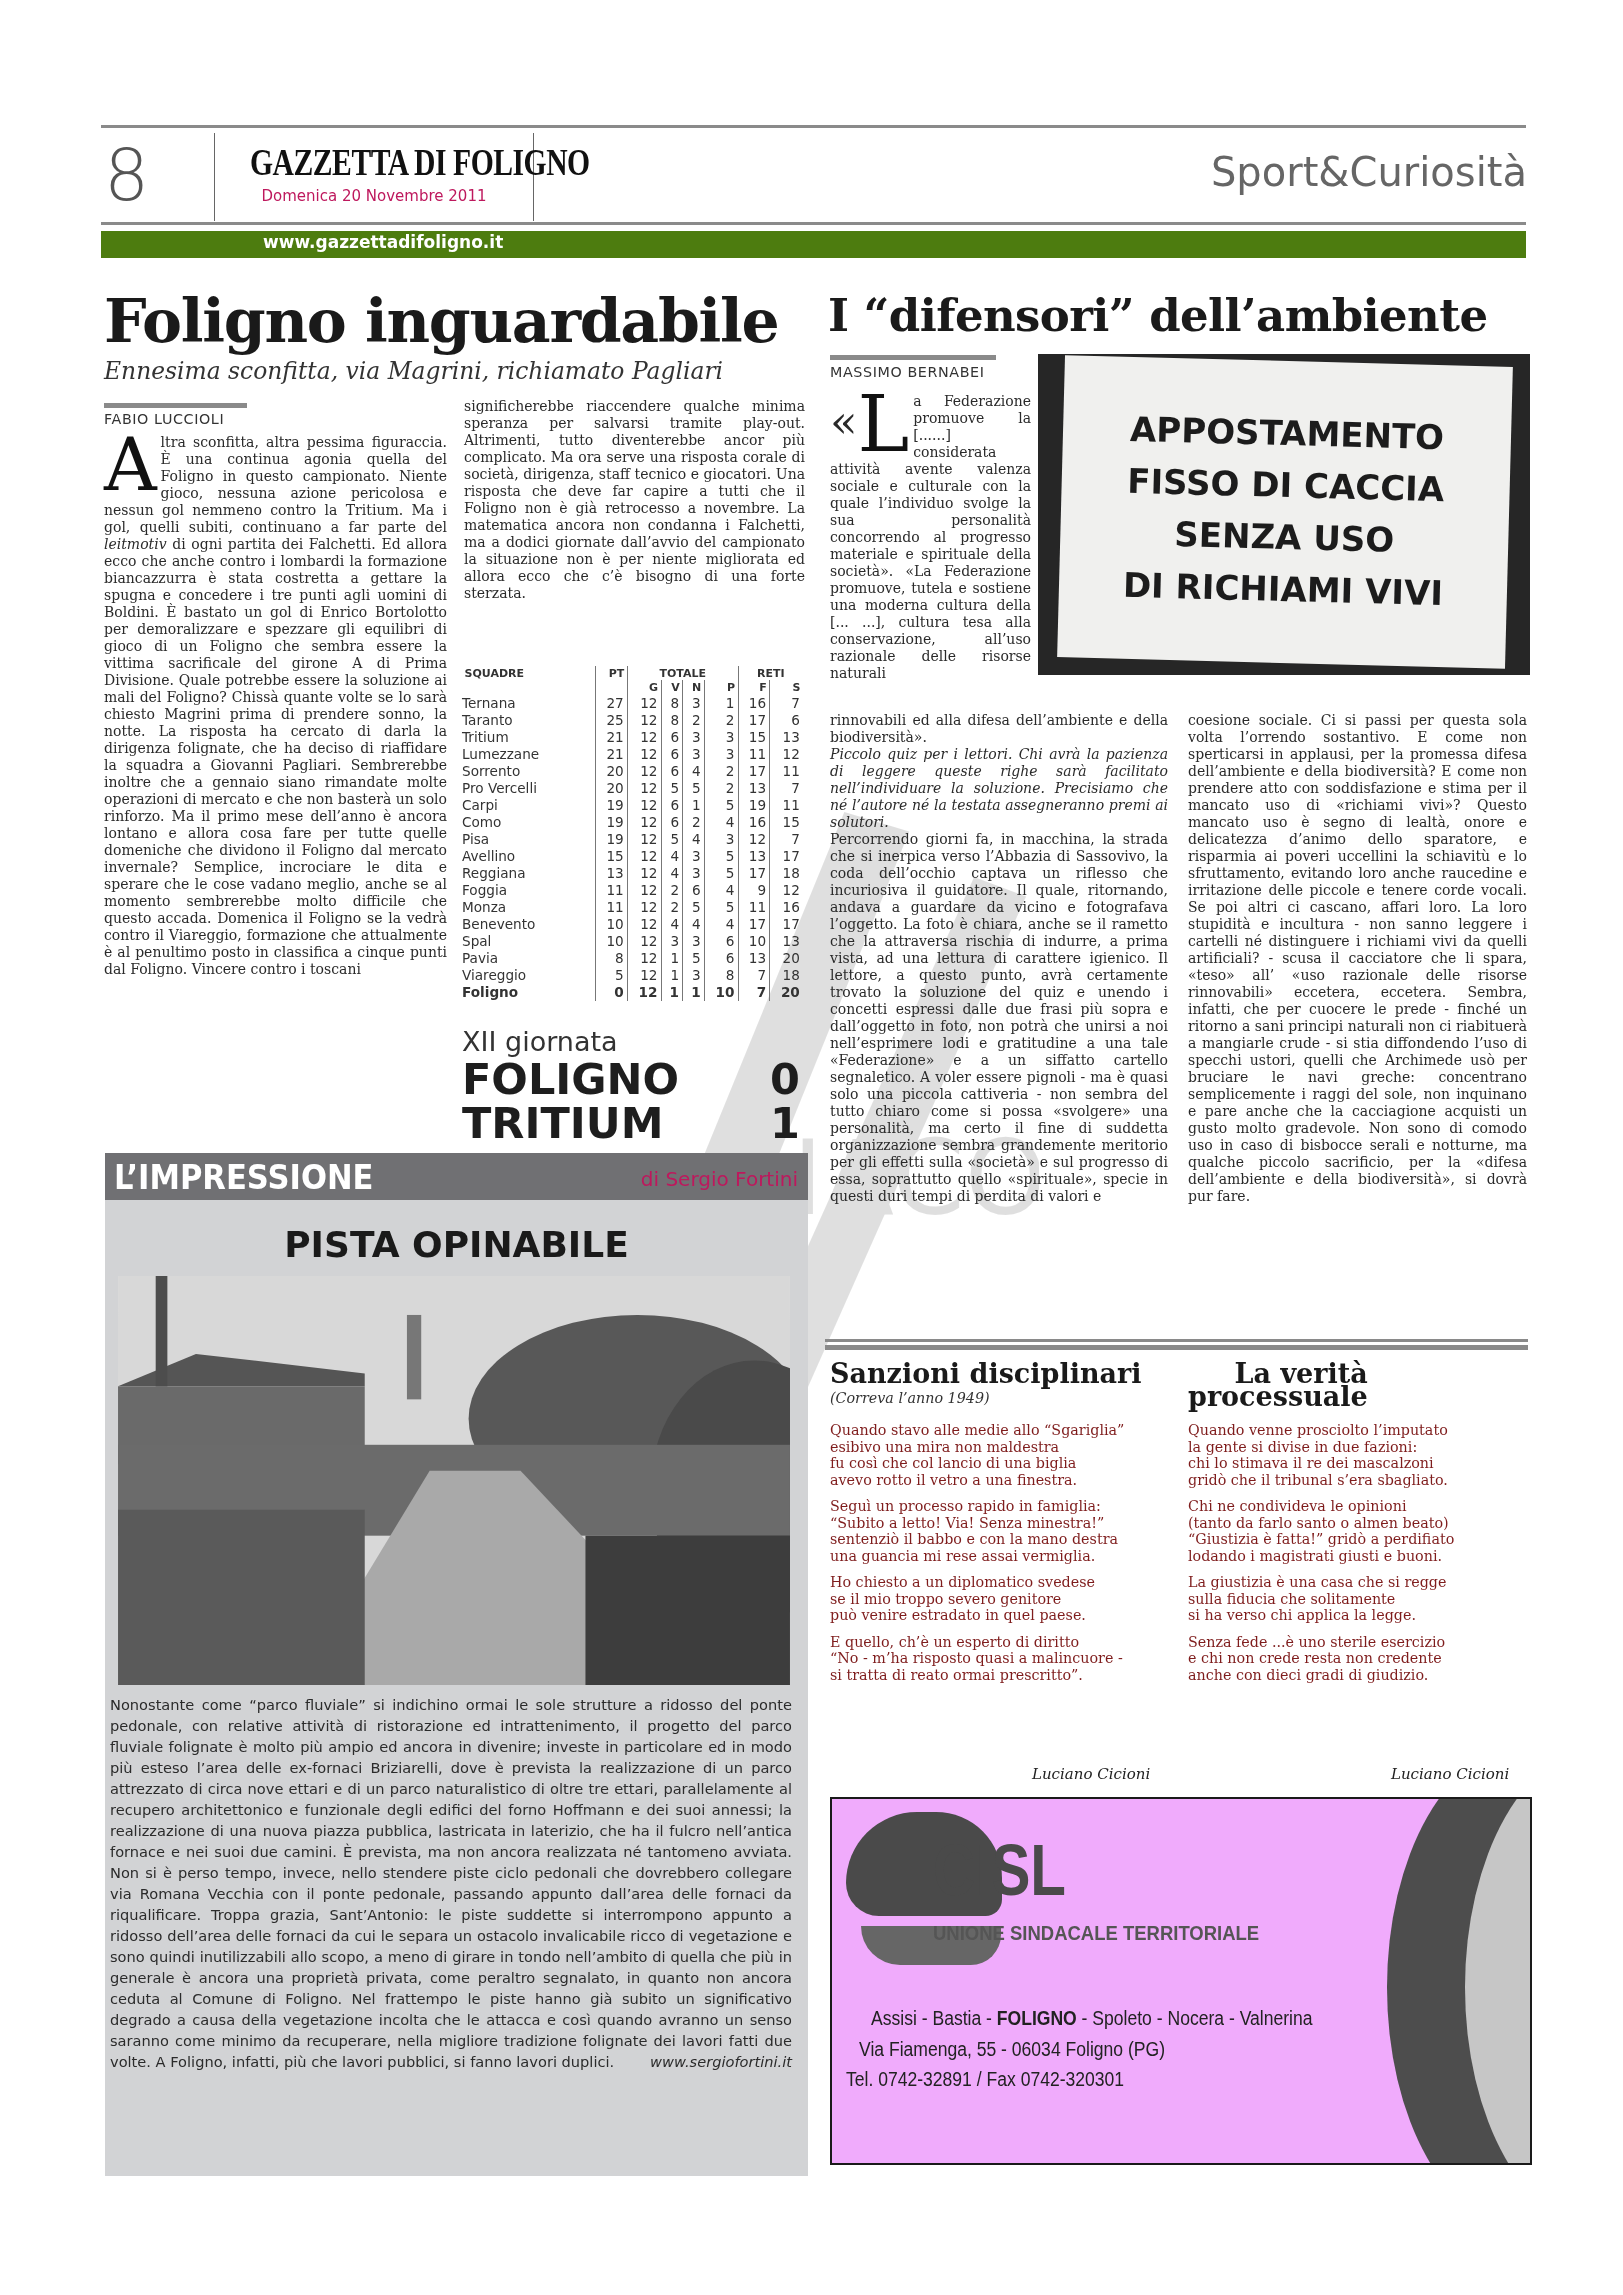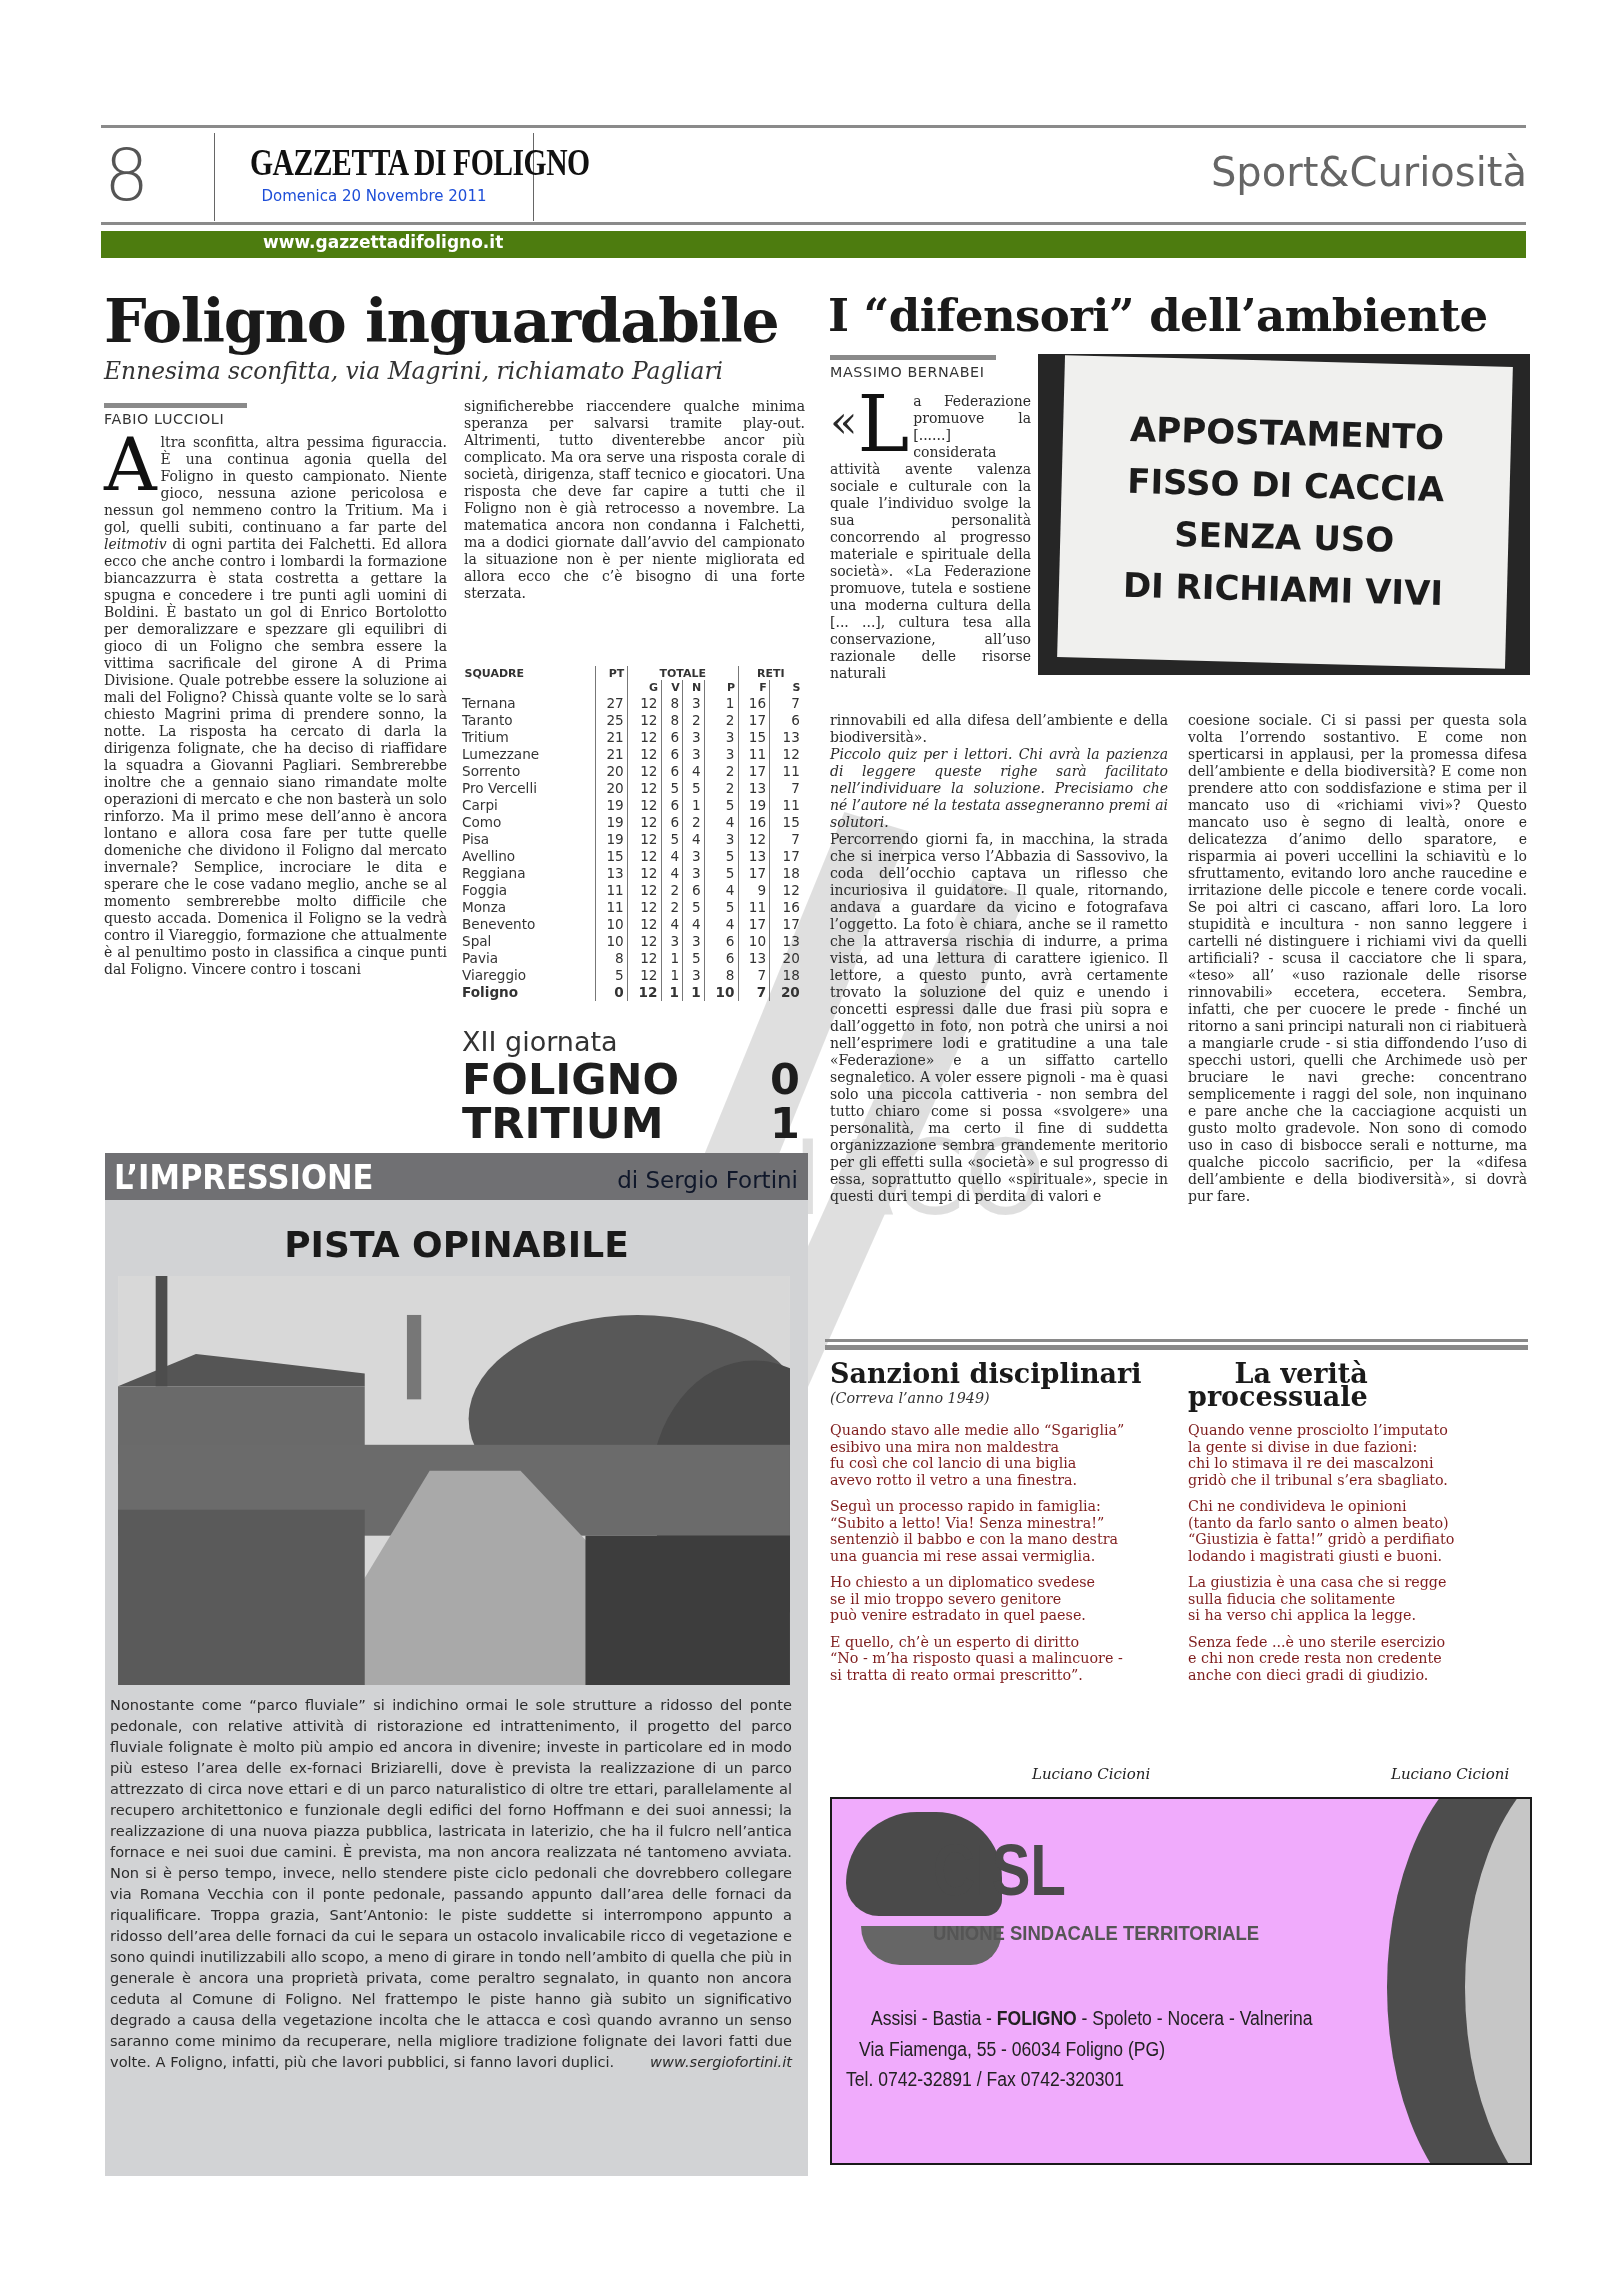--- a/index.html
+++ b/index.html
@@ -3,21 +3,21 @@
 <meta charset="utf-8">
 <style>
   html, body { margin: 0; padding: 0; background: #ffffff; }
   body { width: 1623px; height: 2295px; position: relative; overflow: hidden; color: #222; font-family: "DejaVu Serif", serif; }
   .abs { position: absolute; }
   .rule { position: absolute; background: #8a8a8a; }
   
   #page-number { left: 104px; top: 140px; font-family: "DejaVu Sans", sans-serif; font-size: 71px; color: #555; line-height: 1; font-weight: 300; }
   #masthead { left: 214px; top: 133px; width: 318px; height: 88px; border-left: 1.3px solid #666; border-right: 1.3px solid #666; text-align: center; }
   #masthead-title { font-family: "Liberation Serif", serif; font-weight: bold; font-size: 38px; letter-spacing: -0.6px; color: #111; display: block; margin-top: 6.5px; transform: scaleX(0.78); transform-origin: center; white-space: nowrap; }
-  #masthead-date { font-family: "DejaVu Sans", sans-serif; font-size: 15px; color: #1d4ed8; display: block; margin-top: 3.9px; }
+  #masthead-date { font-family: "DejaVu Sans", sans-serif; font-size: 15px; color: #be185d; display: block; margin-top: 3.9px; }
   #section-title { right: 96px; top: 149px; font-family: "DejaVu Sans", sans-serif; font-size: 40px; color: #666; }
   #url-bar { left: 101px; top: 231px; width: 1425px; height: 27px; background: #4d7c0f; }
   #url-text { left: 162px; top: 1.3px; font-family: "DejaVu Sans", sans-serif; font-weight: bold; color: #fff; font-size: 17px; }
 
   
   #a1-title { left: 104px; top: 286px; font-family: "DejaVu Serif", serif; font-weight: bold; font-size: 60px; color: #1a1a1a; letter-spacing: -1.3px; }
   #a1-subtitle { left: 104px; top: 357px; font-style: italic; font-size: 23.4px; color: #333; font-family: "DejaVu Serif", serif; }
   .byline-bar { position: absolute; height: 4.5px; background: #8a8a8a; }
   .byline { position: absolute; font-family: "DejaVu Sans", sans-serif; font-size: 14.3px; color: #333; letter-spacing: 0.6px; }
   .col { position: absolute; font-family: "DejaVu Serif", serif; font-size: 14px; line-height: 17px; text-align: justify; color: #2a2a2a; }
@@ -33,21 +33,21 @@
   #standings .vl { border-left: 1.3px solid #777; }
   #standings tr.bold td { font-weight: bold; }
   #giornata { left: 462px; top: 1026px; font-family: "DejaVu Sans", sans-serif; font-size: 27px; color: #333; }
   .score-row { position: absolute; left: 462px; width: 338px; font-family: "DejaVu Sans", sans-serif; font-weight: bold; font-size: 43px; color: #1e1e1e; line-height: 43px; }
   .score-row .score { position: absolute; right: 0; top: 0; }
 
   
   #imp-box { left: 105px; top: 1153px; width: 703px; height: 1023px; background: #d2d3d5; }
   #imp-header { left: 105px; top: 1153px; width: 703px; height: 47px; background: #707073; }
   #imp-label { left: 114px; top: 1157px; font-family: "DejaVu Sans", sans-serif; font-weight: bold; font-size: 34px; color: #fff; transform: scaleX(0.9); transform-origin: left; }
-  #imp-author { right: 820px; top: 1167px; font-family: "DejaVu Sans", sans-serif; font-size: 23px; color: #0f172a; }
+  #imp-author { right: 820px; top: 1167px; font-family: "DejaVu Sans", sans-serif; font-size: 20px; color: #be185d; }
   #imp-title { left: 105px; top: 1224px; width: 703px; text-align: center; font-family: "DejaVu Sans", sans-serif; font-weight: bold; font-size: 36px; color: #1a1a1a; }
   #imp-photo { left: 118px; top: 1276px; width: 672px; height: 409px; background: linear-gradient(180deg, #e6e6e6 0%, #dcdcdc 38%, #7d7d7d 45%, #5c5c5c 62%, #8f8f8f 75%, #9c9c9c 100%); overflow: hidden; }
   #imp-text { left: 110px; top: 1694px; width: 682px; font-family: "DejaVu Sans", sans-serif; font-size: 14.6px; line-height: 21px; color: #2b2b2b; text-align: justify; }
   #imp-link { font-style: italic; float: right; }
 
   
   #a2-title { left: 828px; top: 289px; font-family: "DejaVu Serif", serif; font-weight: bold; font-size: 45px; color: #1a1a1a; letter-spacing: -0.6px; }
   #a2-photo { left: 1038px; top: 354px; width: 492px; height: 321px; background: #262626; overflow: hidden; }
   #sign { position: absolute; left: 23px; top: 6.5px; width: 448px; height: 302px; background: #f0f0ee; transform: rotate(1.5deg); }
   .sign-line { position: absolute; width: 100%; text-align: center; font-family: "DejaVu Sans", sans-serif; font-weight: bold; font-size: 34px; color: #1c1c1c; }

